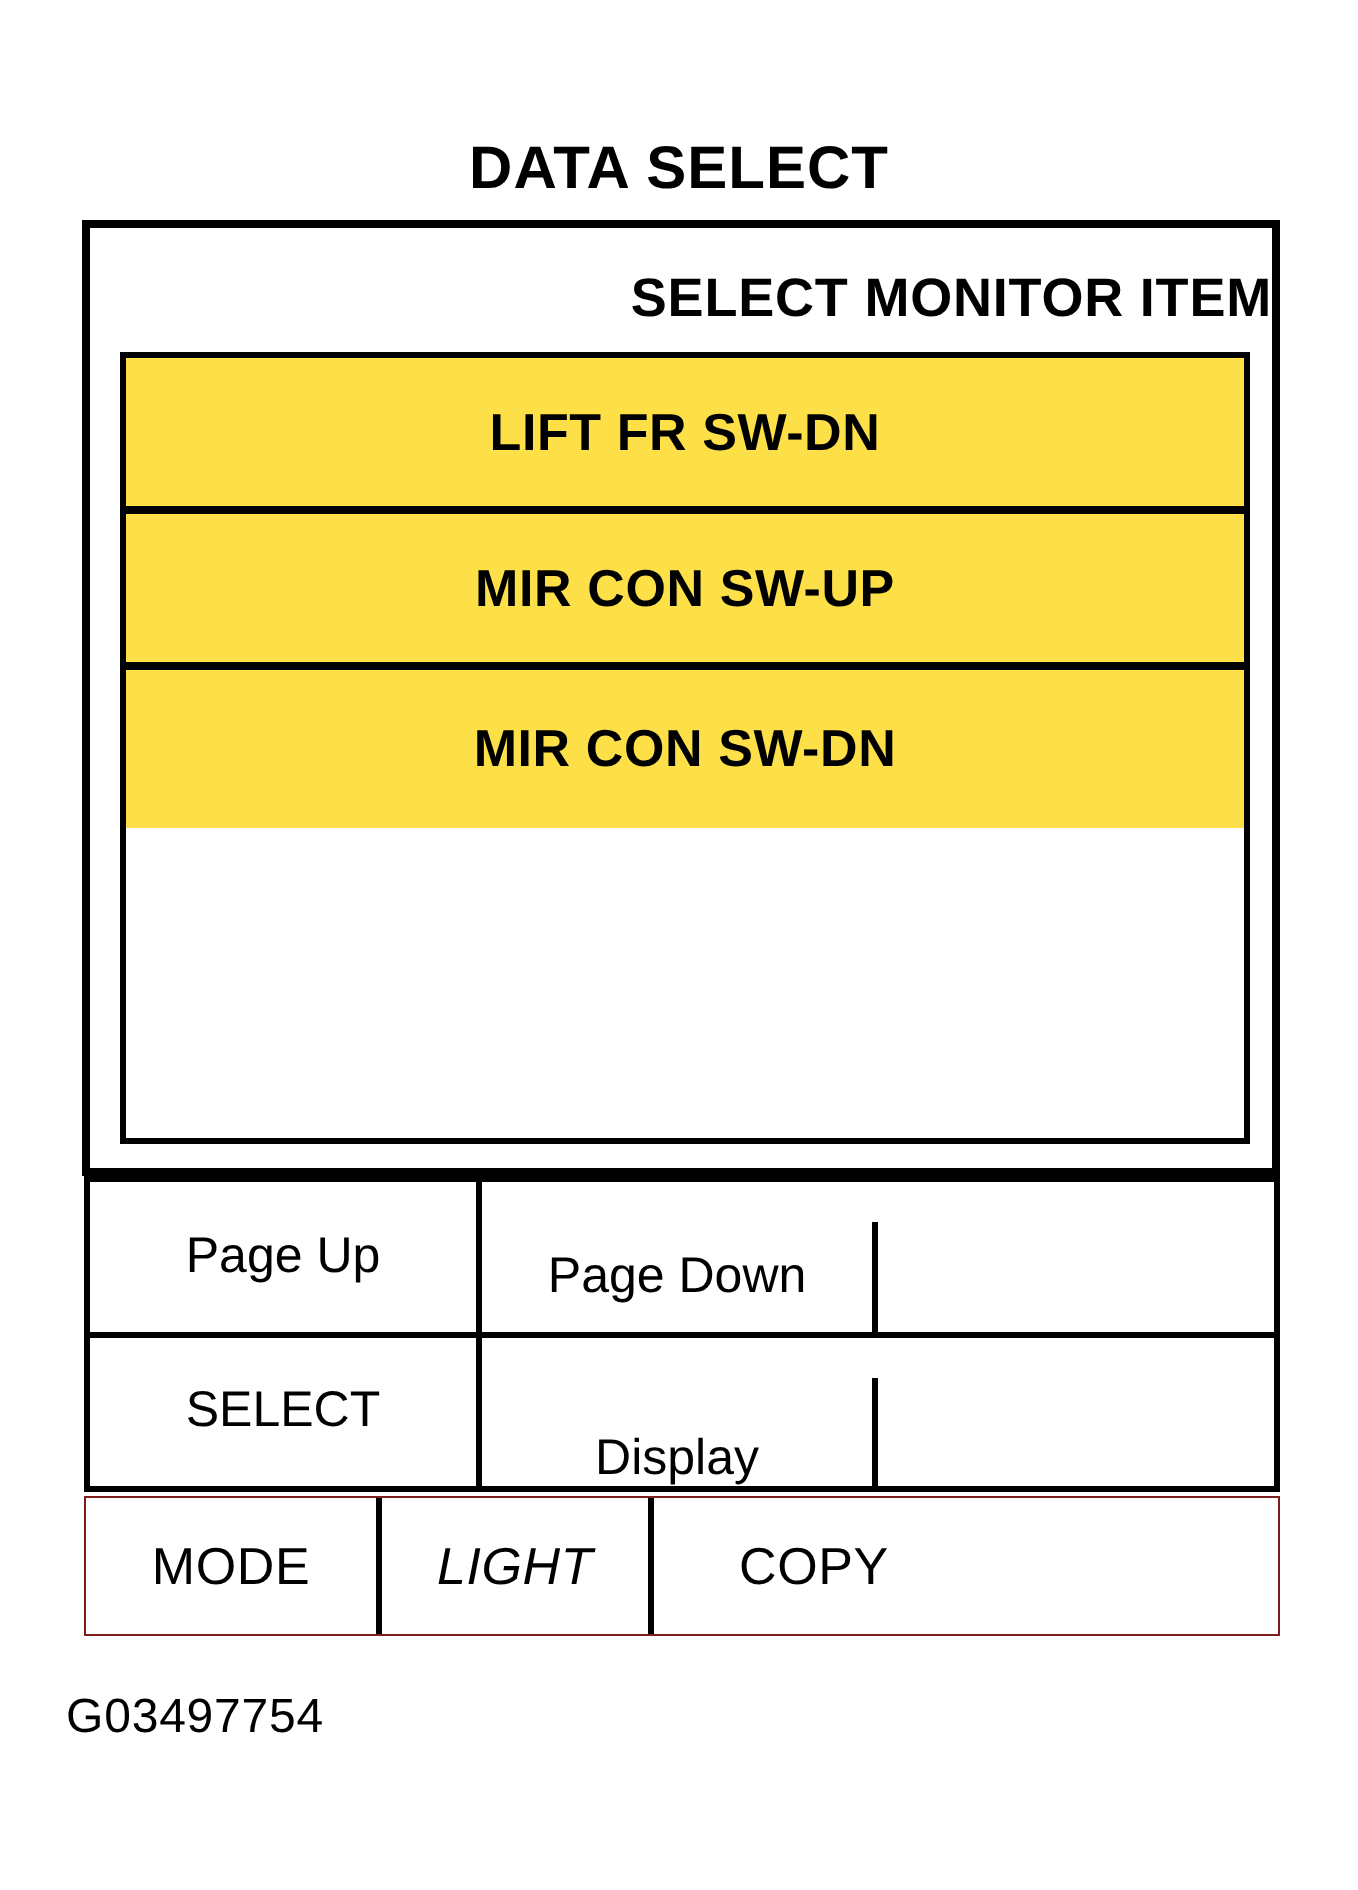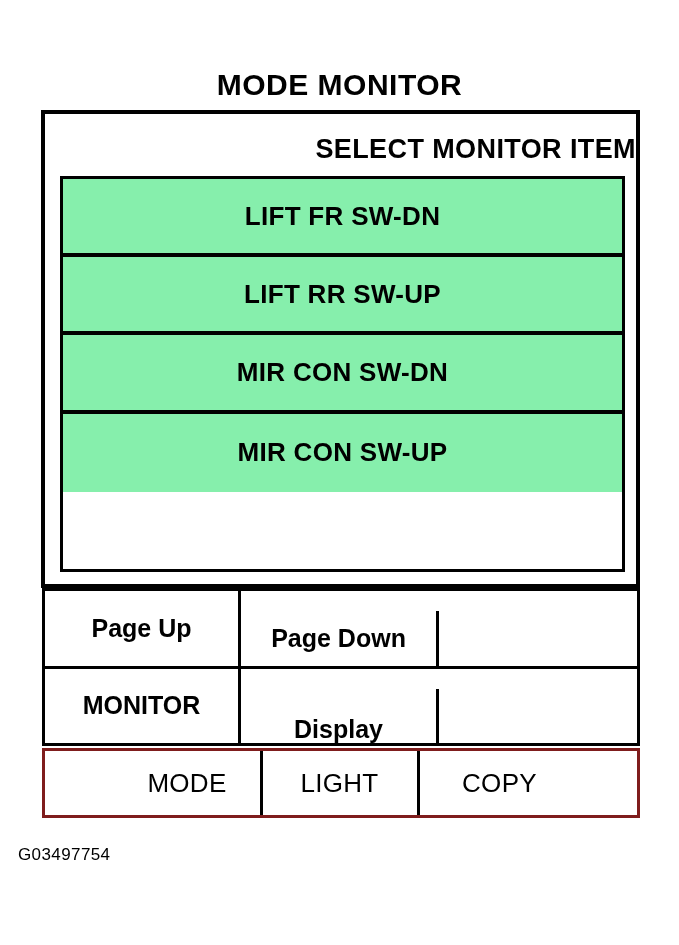--- a/index.html
+++ b/index.html
@@ -68,21 +68,21 @@
     box-sizing: border-box;
     background: #fff;
   }
   .item-row {
     height: 78.2px;
     box-sizing: border-box;
     border-bottom: 4px solid #000;
     display: flex;
     align-items: center;
     justify-content: center;
-    background: #86efac;
+    background: #fde047;
   }
   .item-row:last-child {
     border-bottom: none;
   }
   .item-row-label {
     font-size: 26px;
     font-weight: bold;
     letter-spacing: 0.3px;
     white-space: nowrap;
   }
@@ -97,21 +97,20 @@
     box-sizing: border-box;
     border: 3px solid #000;
     border-bottom: none;
     background: #fff;
   }
   .func-row {
     display: flex;
     height: 50%;
     box-sizing: border-box;
     border-bottom: 3px solid #000;
-    font-weight: bold;
   }
   .func-cell {
     box-sizing: border-box;
     border-right: 3px solid #000;
     display: flex;
     align-items: center;
     justify-content: center;
     text-align: center;
     font-size: 25px;
     line-height: 27px;
@@ -124,93 +123,89 @@
   .func-cell .two-line { line-height: 26px; }
 
   
   .key-row {
     position: absolute;
     left: 42px;
     top: 748px;
     width: 598px;
     height: 70px;
     box-sizing: border-box;
-    border: 3px solid #7f1d1d;
-    display: flex;
-    background: #fff;
-    justify-content: center;
+    border: 1px solid #7f1d1d;
+    display: flex;
+    background: #fff;
   }
   .key-btn {
     box-sizing: border-box;
     border-right: 3px solid #000;
     display: flex;
     align-items: center;
     justify-content: center;
     font-size: 26px;
     letter-spacing: 0.3px;
     white-space: nowrap;
     background: #fff;
   }
   .key-btn:last-child { border-right: none; }
   .key-btn.k1 { width: 148px; }
   .key-btn.k2 { width: 148px; }
-  .key-btn.k3 { width: 157px; }
+  .key-btn.k3 { width: 136px; font-style: italic; }
   .key-btn.k4 { width: 148px; padding-left: 12px; }
 
   
   .figure-caption {
     position: absolute;
-    left: 18px;
+    left: 33px;
     top: 845px;
-    font-size: 17px;
+    font-size: 24px;
     letter-spacing: 0.4px;
     white-space: nowrap;
   }
 </style>
 </head>
 <body>
 
-<div class="screen-title">MODE MONITOR</div>
+<div class="screen-title">DATA SELECT</div>
 
 <div class="device-frame">
 
   <div class="panel-header">SELECT MONITOR ITEM</div>
 
   <div class="item-list">
 
     <div class="item-row">
       <span class="item-row-label">LIFT FR SW-DN</span>
     </div>
 
+
+
     <div class="item-row">
-      <span class="item-row-label">LIFT RR SW-UP</span>
-    </div>
-
+      <span class="item-row-label">MIR CON SW-UP</span>
+    </div>
 
     <div class="item-row">
       <span class="item-row-label">MIR CON SW-DN</span>
-    </div>
-
-    <div class="item-row">
-      <span class="item-row-label">MIR CON SW-UP</span>
     </div>
 
   </div>
 </div>
 
 <div class="func-grid">
 
   <div class="func-row">
     <div class="func-cell col-1">Page Up</div>
     <div class="func-cell col-2">Page Down</div>
     <div class="func-cell col-3"></div>
   </div>
 
   <div class="func-row">
-    <div class="func-cell col-1">MONITOR</div>
+    <div class="func-cell col-1">SELECT</div>
     <div class="func-cell col-2">
       <span class="two-line">
         <br>
         <span>Display</span>
       </span>
     </div>
     <div class="func-cell col-3"></div>
   </div>
 
 </div>

